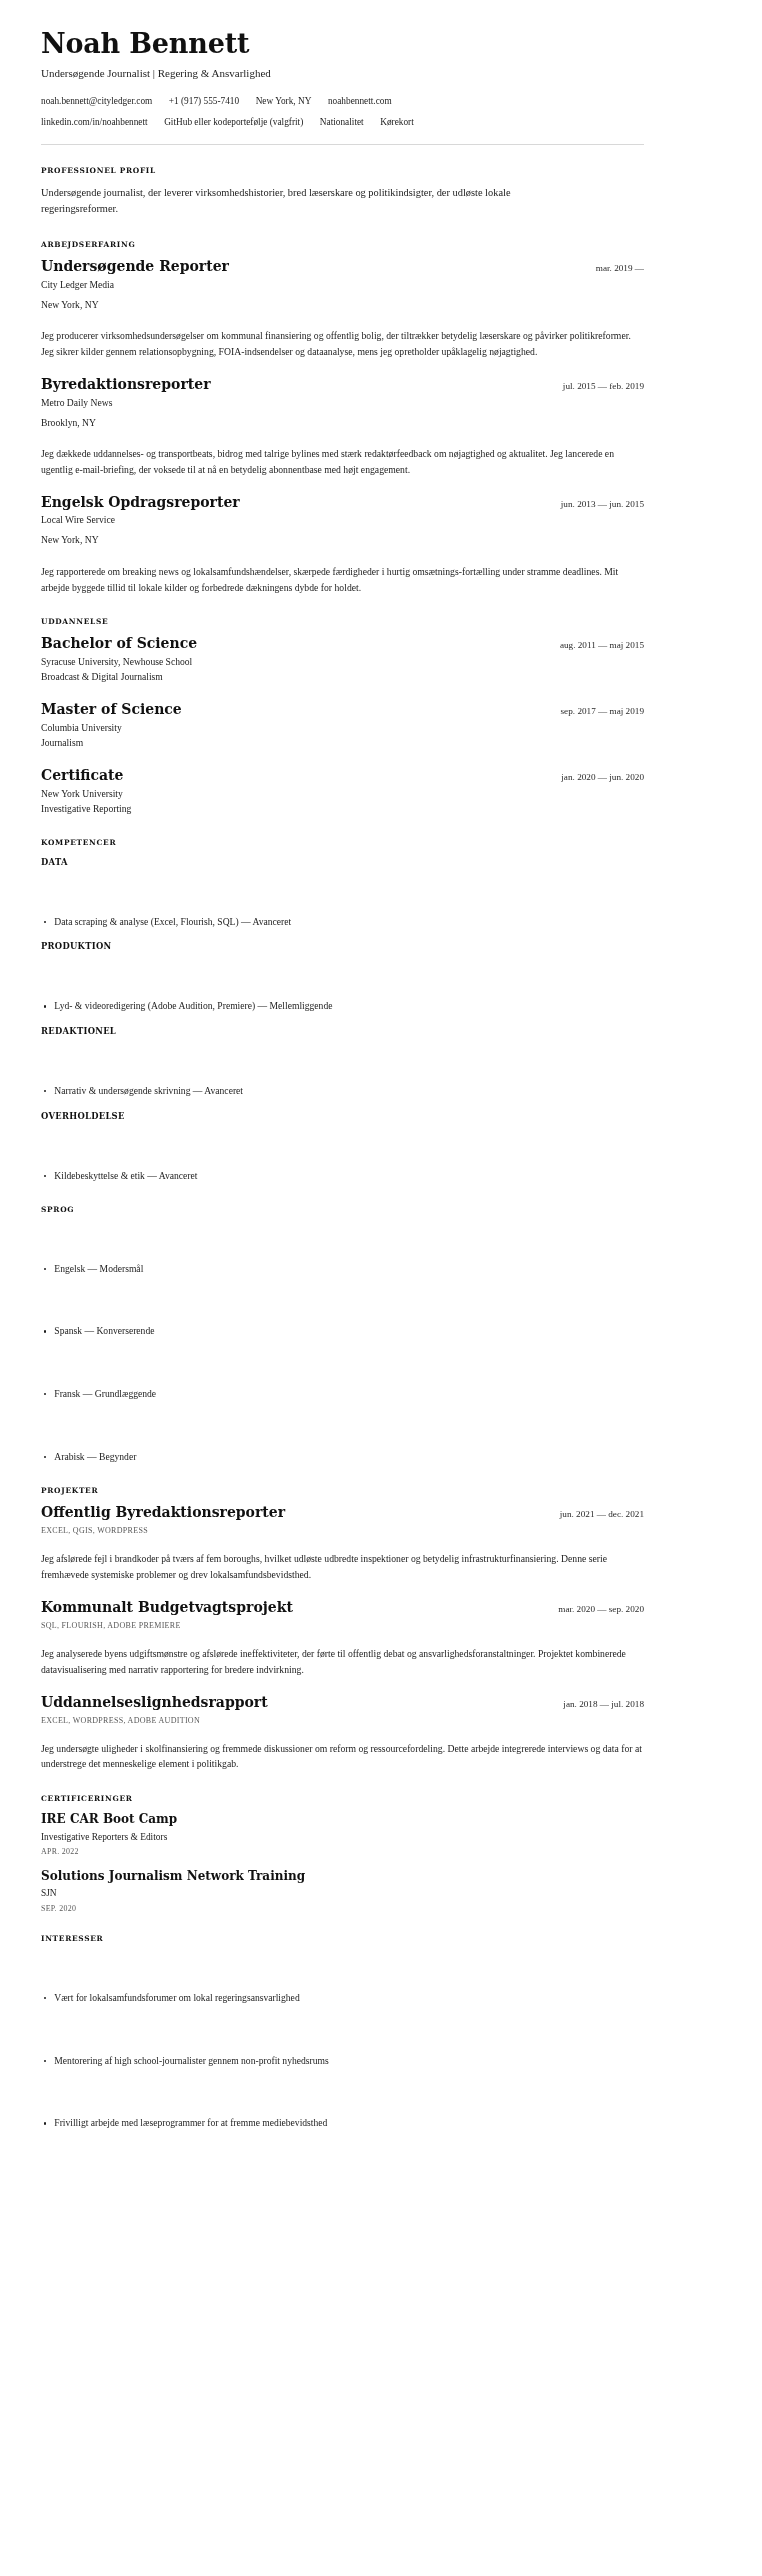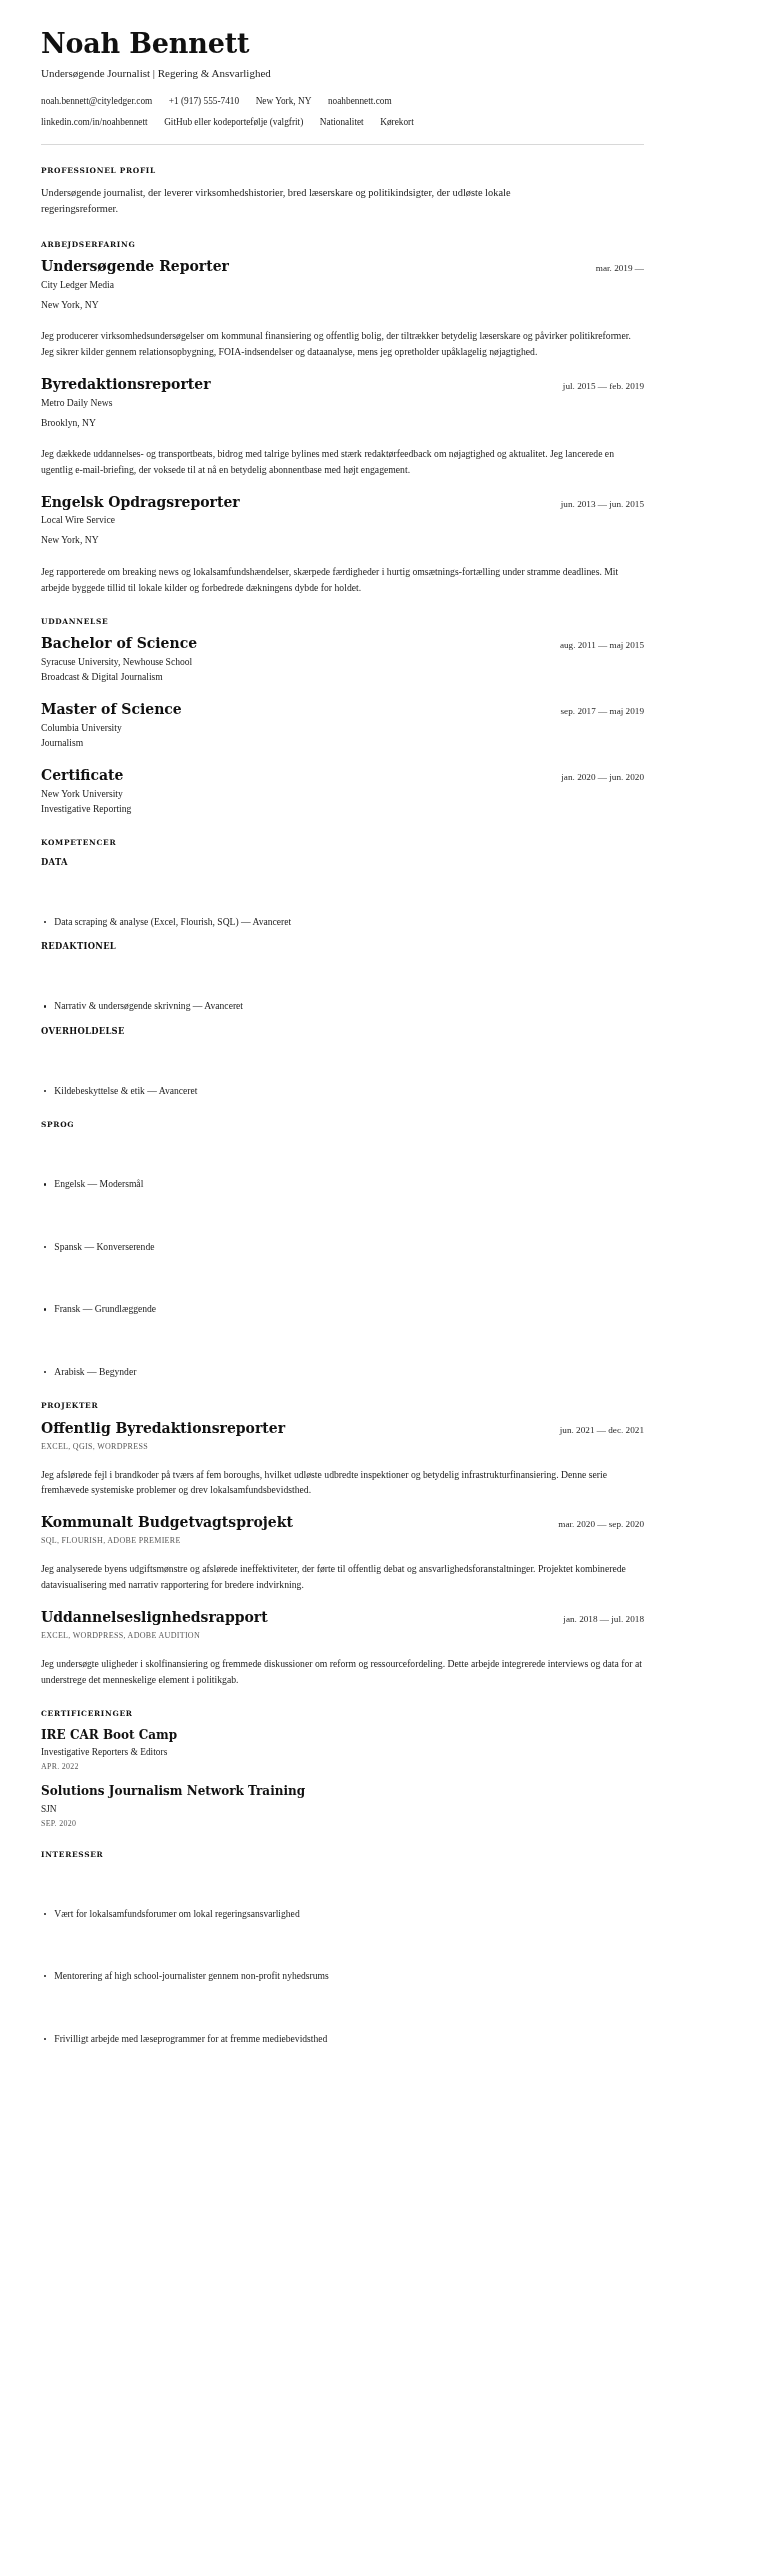--- a/index.html
+++ b/index.html
@@ -305,20 +305,26 @@
   <section class="section">
     <h2 class="section-title">KOMPETENCER</h2>
 
     <div class="skill-group">
       <h3 class="skill-group-title">DATA</h3>
       <ul class="bullets">
         <li>Data scraping &amp; analyse (Excel, Flourish, SQL) — Avanceret</li>
       </ul>
     </div>
 
+    <div class="skill-group">
+      <h3 class="skill-group-title">PRODUKTION</h3>
+      <ul class="bullets">
+        <li>Lyd- &amp; videoredigering (Adobe Audition, Premiere) — Mellemliggende</li>
+      </ul>
+    </div>
 
     <div class="skill-group">
       <h3 class="skill-group-title">REDAKTIONEL</h3>
       <ul class="bullets">
         <li>Narrativ &amp; undersøgende skrivning — Avanceret</li>
       </ul>
     </div>
 
     <div class="skill-group">
       <h3 class="skill-group-title">OVERHOLDELSE</h3>

